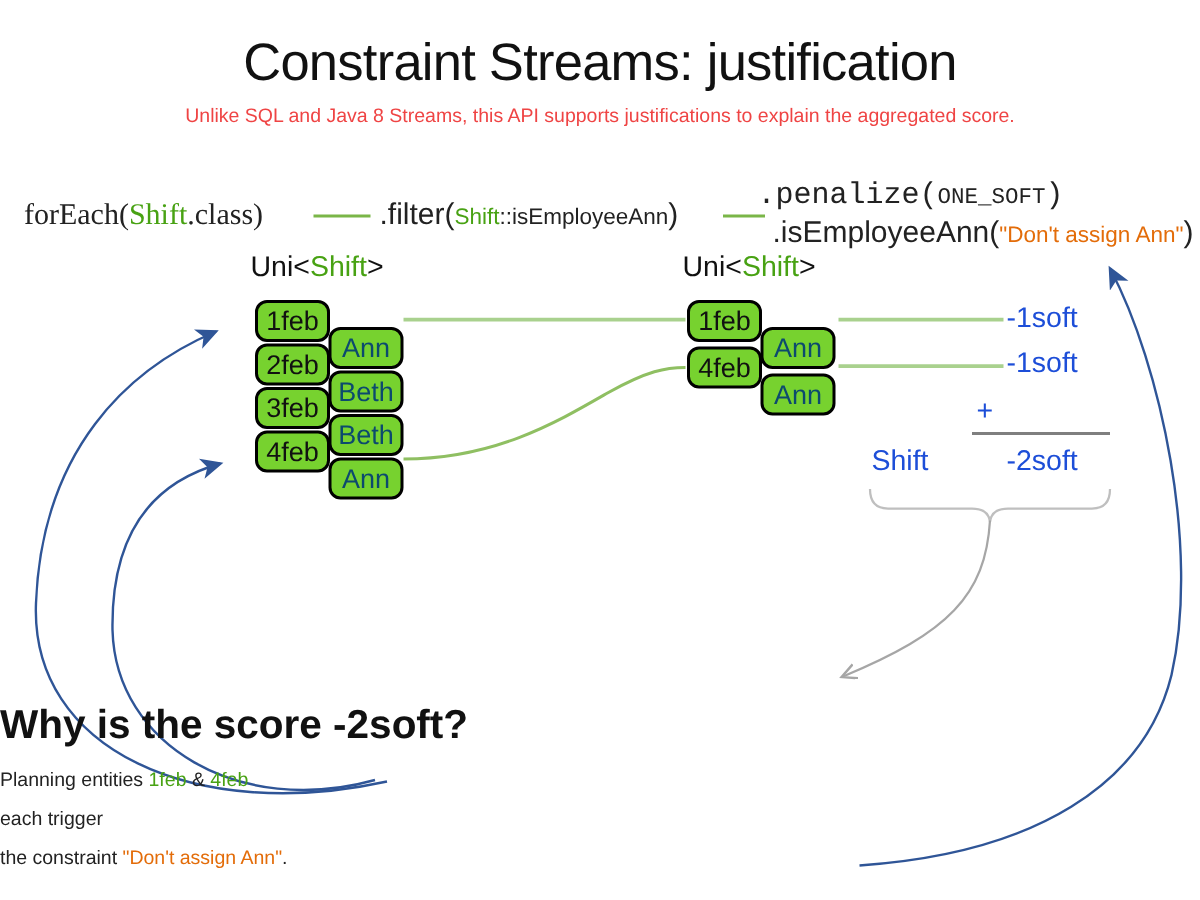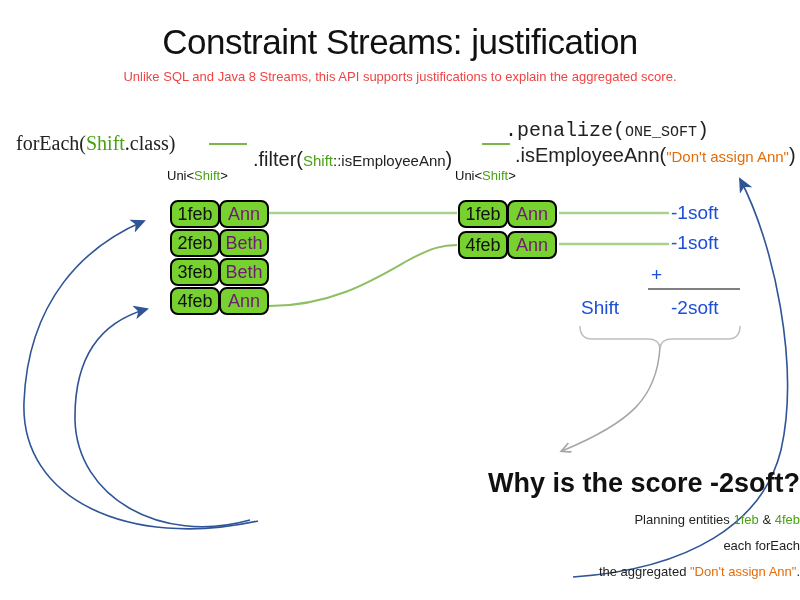--- a/index.html
+++ b/index.html
@@ -12,32 +12,32 @@
     left:0;top:22px;width:800px;text-align:center;
     font-size:35px;letter-spacing:-0.5px;color:#111;white-space:nowrap;
   }
   .subtitle{
     left:0;top:69px;width:800px;text-align:center;font-size:13px;color:#ef4444;white-space:nowrap;
   }
   .code{font-size:20px;color:#222;white-space:nowrap;}
   .code .small{font-size:15px;}
   .green{color:#48a213;}
   .orange{color:#e36c09;}
-  .uni-label{font-size:13px;color:#111;white-space:nowrap;}
+  .uni-label{font-size:19px;color:#111;white-space:nowrap;}
   .stream{display:flex;flex-direction:column;gap:1px;}
   .srow{display:flex;height:28px;}
   .cell{
     box-sizing:border-box;width:50px;height:28px;background:#77d22f;
     border:2px solid #000;border-radius:8px;display:flex;align-items:center;justify-content:center;
     font-size:18px;
   }
   .cell.date{color:#111;}
-  .cell.emp{color:#701a75;margin-left:-1px;}
+  .cell.emp{color:#0c4a6e;margin-left:-1px;margin-top:18px;}
   .scoretext{font-size:19px;color:#1d4ed8;white-space:nowrap;}
-  .explain{left:0;top:468px;width:800px;text-align:right;}
+  .explain{left:0;top:468px;width:800px;text-align:left;}
   .explain .heading{font-size:27px;font-weight:bold;color:#111;margin-bottom:8px;}
   .explain .eline{font-size:13px;color:#222;line-height:26px;}
   svg.overlay{position:absolute;left:0;top:0;pointer-events:none;}
 </style>
 </head>
 <body>
 
 <div class="slide">
 
   <svg class="overlay" width="800" height="600" viewBox="0 0 800 600">
@@ -69,21 +69,21 @@
     <path d="M573,577 C690,569 763,523 781,450 C800,366 774,243 740,179" stroke="#2f5597" stroke-width="1.6" fill="none" marker-end="url(#arrowBlue)"></path>
   </svg>
 
   <div class="abs title">Constraint Streams: justification</div>
   <div class="abs subtitle">Unlike SQL and Java 8 Streams, this API supports justifications to explain the aggregated score.</div>
 
   <div class="abs code" style="left:16px;top:132px;font-family:Liberation Serif, serif;">
     <span>forEach(</span><span class="green">Shift</span><span>.class)</span>
   </div>
 
-  <div class="abs code" style="left:253px;top:148px;">
+  <div class="abs code" style="left:253px;top:132px;">
     <span>.filter(</span><span class="green small">Shift</span><span class="small">::isEmployeeAnn</span><span>)</span>
   </div>
 
   <div class="abs code" style="left:505px;top:119px;font-family:Liberation Mono, monospace;">
     <span>.penalize(</span><span class="small">ONE_SOFT</span><span>)</span>
   </div>
 
   <div class="abs code" style="left:515px;top:144px;">
     <span>.isEmployeeAnn(</span><span class="orange small">"Don't assign Ann"</span><span>)</span>
   </div>
@@ -128,19 +128,19 @@
   <div class="abs scoretext" style="left:671px;top:232px;">-1soft</div>
   <div class="abs scoretext" style="left:651px;top:264px;">+</div>
   <div class="abs scoretext" style="left:581px;top:297px;">Shift</div>
   <div class="abs scoretext" style="left:671px;top:297px;">-2soft</div>
 
   <div class="abs explain">
     <div class="heading">Why is the score -2soft?</div>
     <div class="eline">
       <span>Planning entities </span><span class="green">1feb</span><span> &amp; </span><span class="green">4feb</span>
     </div>
-    <div class="eline">each forEach</div>
+    <div class="eline">each trigger</div>
     <div class="eline">
-      <span>the aggregated </span><span class="orange">"Don't assign Ann"</span><span>.</span>
+      <span>the constraint </span><span class="orange">"Don't assign Ann"</span><span>.</span>
     </div>
   </div>
 
 </div>
 
 </body></html>

